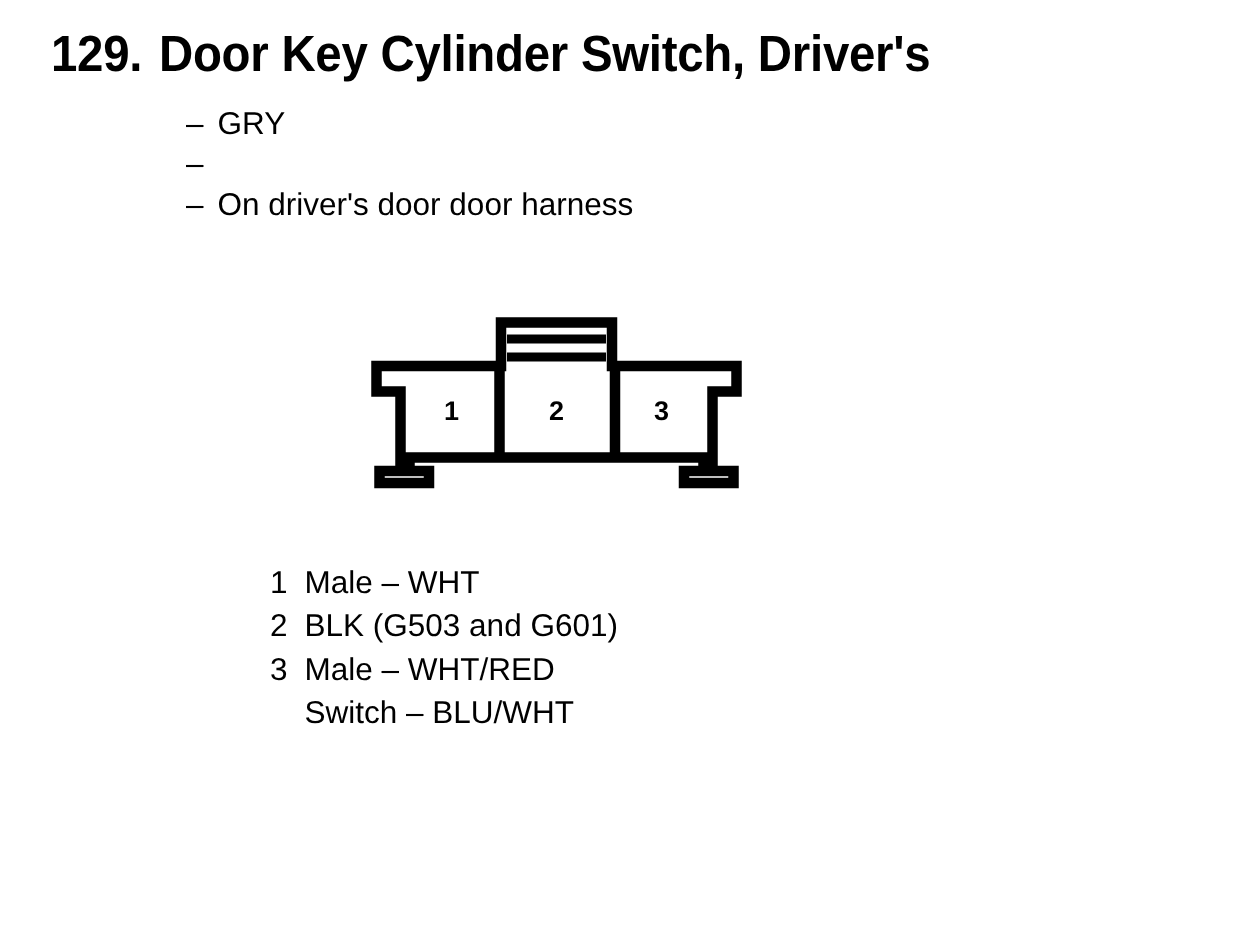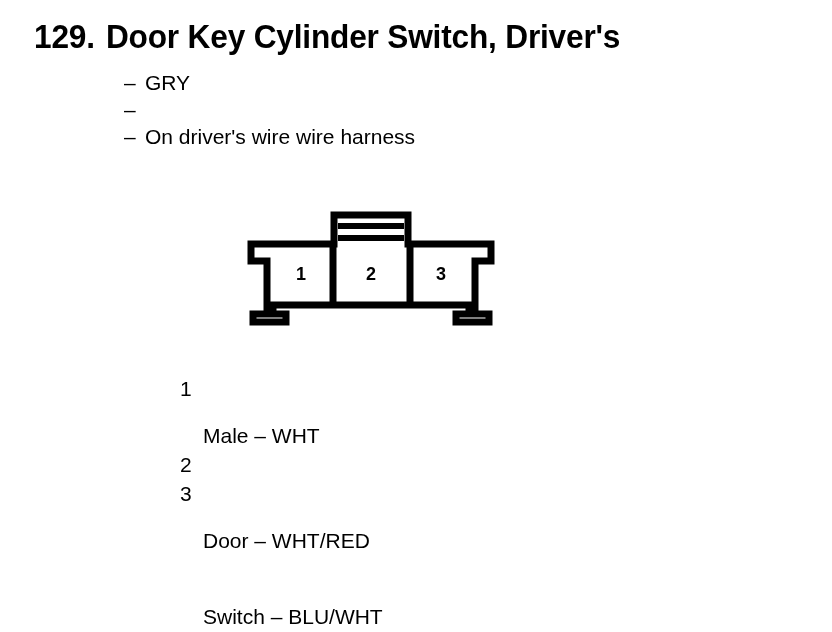--- a/index.html
+++ b/index.html
@@ -70,42 +70,42 @@
     display:flex;
     align-items:flex-start;
     white-space:nowrap;
   }
   .legend .idx{
     width:23px;
     flex:0 0 23px;
     text-align:left;
   }
   .legend .lines{display:block;}
-  .legend .lines div{white-space:nowrap;margin-top:47px;}
+  .legend .lines div{white-space:nowrap;}
 </style>
 </head>
 <body>
 
 <div class="page">
 
   <div class="title">
     <span class="num">129.</span><span>Door Key Cylinder Switch, Driver's</span>
   </div>
 
   <div class="bullets">
     <div class="row">
       <span class="dash">–</span>
       <span>GRY</span>
     </div>
     <div class="row">
       <span class="dash">–</span>
     </div>
     <div class="row">
       <span class="dash">–</span>
-      <span>On driver's wire wire harness</span>
+      <span>On driver's door door harness</span>
     </div>
   </div>
 
   <div class="connector">
     <svg width="262" height="126" viewBox="0 0 262 126" xmlns="http://www.w3.org/2000/svg">
 
       <path fill="none" stroke="#000000" stroke-width="7" stroke-linejoin="miter" stroke-linecap="square" d="M 94 11
                L 168 11
                L 168 40
                L 251 40
@@ -147,25 +147,28 @@
 
     <div class="entry">
       <span class="idx">1</span>
       <span class="lines">
         <div>Male – WHT</div>
       </span>
     </div>
 
     <div class="entry">
       <span class="idx">2</span>
+      <span class="lines">
+        <div>BLK (G503 and G601)</div>
+      </span>
     </div>
 
     <div class="entry">
       <span class="idx">3</span>
       <span class="lines">
-        <div>Door – WHT/RED</div>
+        <div>Male – WHT/RED</div>
         <div>Switch – BLU/WHT</div>
       </span>
     </div>
 
   </div>
 
 </div>
 
 </body></html>

